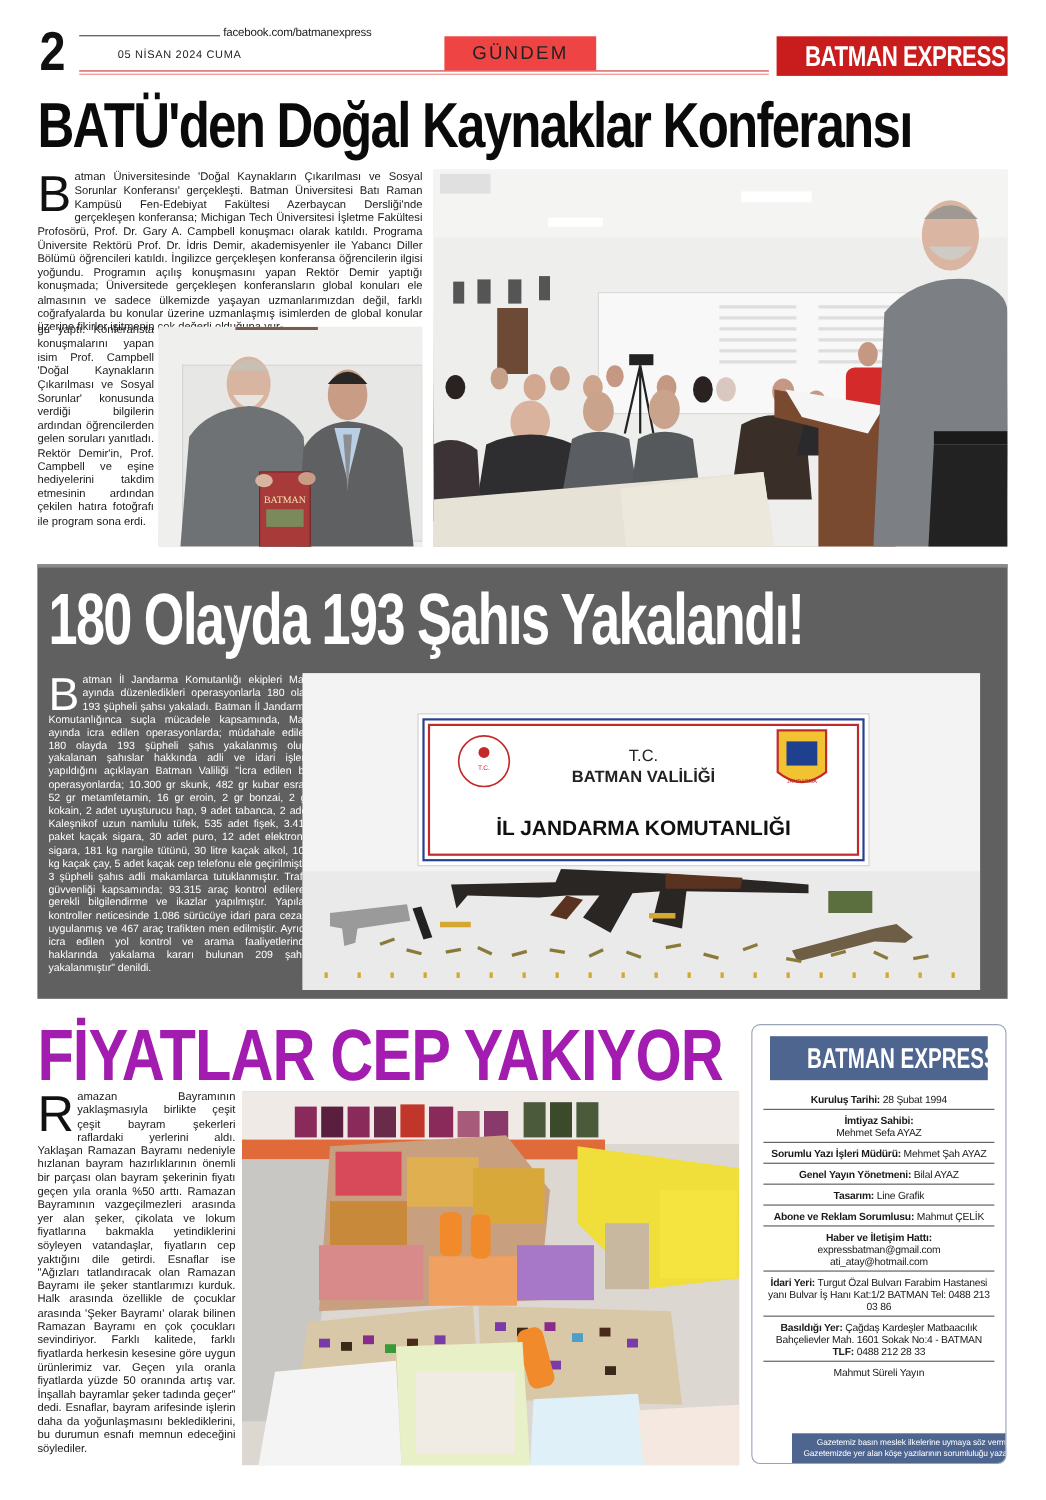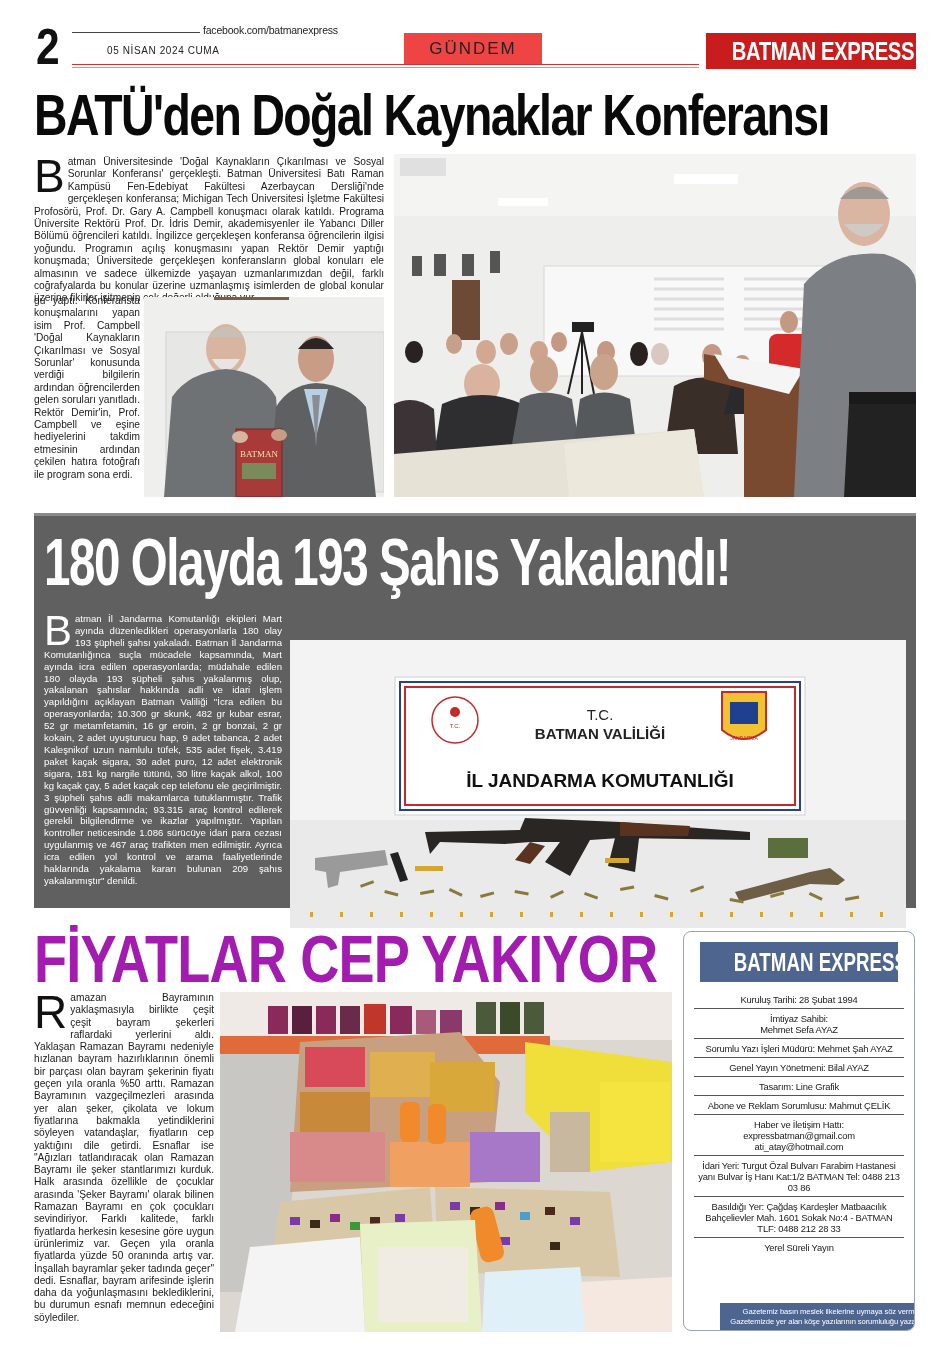--- a/index.html
+++ b/index.html
@@ -27,34 +27,34 @@
   .photo { position: absolute; overflow: hidden; }
   .photo-a1-main { left: 394px; top: 154px; width: 522px; height: 343px; background: linear-gradient(180deg, #f1f1ef 0%, #e9eae8 40%, #d4d6d3 55%, #6c6a66 75%, #e6e2d8 88%, #c9c2b3 100%); }
   .photo-a1-small { left: 144px; top: 297px; width: 240px; height: 200px; background: linear-gradient(180deg, #f0f0ee 0%, #ececea 45%, #e4e4e2 100%); }
 
   
   .a2-box { position: absolute; left: 34px; top: 513px; width: 882px; height: 395px; background: #606060; border-top: 3px solid #8a8a8a; }
   .h2 { position: absolute; left: 44px; top: 524px; font: bold 66px/76px "Liberation Sans", sans-serif; color: #ffffff; letter-spacing: -2px; white-space: nowrap; }
   .h2 span { display: inline-block; transform: scaleX(0.72); transform-origin: left; }
   .a2-body { position: absolute; left: 44px; top: 613px; width: 238px; font-size: 9.6px; line-height: 11.9px; text-align: justify; color: #ffffff; }
   .a2-body .dropcap { color: #fff; font-size: 42px; line-height: 34px; }
-  .photo-a2 { left: 290px; top: 612px; width: 616px; height: 288px; background: linear-gradient(180deg, #f4f4f4 0%, #f2f2f2 60%, #e8e8e8 100%); margin-top: 28px; }
+  .photo-a2 { left: 275px; top: 612px; width: 616px; height: 288px; background: linear-gradient(180deg, #f4f4f4 0%, #f2f2f2 60%, #e8e8e8 100%); }
 
   
   .h3 { position: absolute; left: 34px; top: 920px; font: bold 66px/78px "Liberation Sans", sans-serif; color: #a21caf; letter-spacing: -1px; white-space: nowrap; }
   .h3 span { display: inline-block; transform: scaleX(0.82); transform-origin: left; }
   .a3-body { position: absolute; left: 34px; top: 992px; width: 180px; font-size: 10.2px; line-height: 12.3px; text-align: justify; color: #1a1a1a; }
   .photo-a3 { left: 220px; top: 992px; width: 452px; height: 340px; background: linear-gradient(180deg, #e9e4df 0%, #d8d2cc 30%, #c9c2bc 60%, #d6d2cc 100%); }
 
   
   .mast { position: absolute; left: 683px; top: 931px; width: 232px; height: 400px; border: 1px solid #9aa3b5; border-radius: 8px; overflow: hidden; background: #fff; }
   .mast-logo { margin: 10px auto 0; width: 198px; height: 40px; background: #4e6590; color: #fff; font: bold 26px/40px "Liberation Sans", sans-serif; text-align: center; }
   .mast-logo span { display: inline-block; transform: scaleX(0.72); white-space: nowrap; }
   .mast-row { margin: 0 10px; border-bottom: 1px solid #555; text-align: center; font-size: 9.4px; line-height: 11px; padding: 4px 0 3px; color: #1a1a1a; letter-spacing: -0.2px; }
-  .mast-row b { font-weight: normal; }
+  .mast-row b { font-weight: bold; }
   .mast-row.last { border-bottom: none; }
   .mast-foot { position: absolute; left: 0; bottom: 0; width: 100%; height: 27px; background: #4e6590; color: #fff; font-size: 7.6px; line-height: 10px; text-align: center; padding-top: 4px; letter-spacing: -0.1px; margin-left: 36px; }
 </style>
 </head>
 <body>
 
 <div class="page-num">2</div>
 <div class="fb-line"></div>
 <div class="fb-text">facebook.com/batmanexpress</div>
 <div class="date-text">05 NİSAN 2024 CUMA</div>
@@ -324,18 +324,18 @@
   <div style="height:8px"></div>
   <div class="mast-row"><b>Kuruluş Tarihi:</b> <span>28 Şubat 1994</span></div>
   <div class="mast-row"><b>İmtiyaz Sahibi:</b><br><span>Mehmet Sefa AYAZ</span></div>
   <div class="mast-row"><b>Sorumlu Yazı İşleri Müdürü:</b> <span>Mehmet Şah AYAZ</span></div>
   <div class="mast-row"><b>Genel Yayın Yönetmeni:</b> <span>Bilal AYAZ</span></div>
   <div class="mast-row"><b>Tasarım:</b> <span>Line Grafik</span></div>
   <div class="mast-row"><b>Abone ve Reklam Sorumlusu:</b> <span>Mahmut ÇELİK</span></div>
   <div class="mast-row"><b>Haber ve İletişim Hattı:</b><br><span>expressbatman@gmail.com</span><br><span>ati_atay@hotmail.com</span></div>
   <div class="mast-row"><b>İdari Yeri:</b> <span>Turgut Özal Bulvarı Farabim Hastanesi yanı Bulvar İş Hanı Kat:1/2 BATMAN Tel: 0488 213 03 86</span></div>
   <div class="mast-row"><b>Basıldığı Yer:</b> <span>Çağdaş Kardeşler Matbaacılık Bahçelievler Mah. 1601 Sokak No:4  -  BATMAN</span><br><b>TLF:</b> <span>0488 212 28 33</span></div>
-  <div class="mast-row last">Yerel Süreli Yayın</div>
+  <div class="mast-row last">Mahmut Süreli Yayın</div>
   <div class="mast-foot">
     <div>Gazetemiz basın meslek ilkelerine uymaya söz vermiştir.</div>
     <div>Gazetemizde yer alan köşe yazılarının sorumluluğu yazara aittir.</div>
   </div>
 </div>
 
 </body></html>

